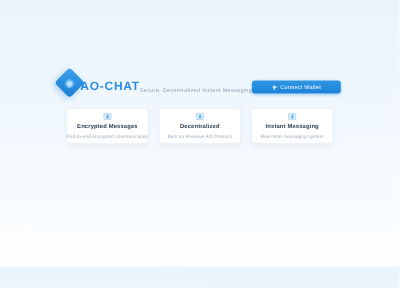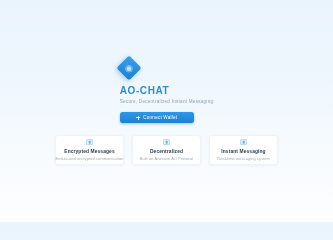--- a/index.html
+++ b/index.html
@@ -18,22 +18,22 @@
     position:absolute;
     left:0; right:0; top:0; bottom:0;
     display:flex;
     flex-direction:column;
     align-items:center;
   }
 
   .hero {
     margin-top:59px;
     display:flex;
-    flex-direction:column;
-    align-items:flex-start;
+    flex-direction:row;
+    align-items:flex-end;
   }
 
   .logo-badge {
     width:18px; height:18px;
     background:linear-gradient(145deg,#3da0ec 0%, #1a7fd4 100%);
     transform:rotate(45deg);
     border-radius:3px;
     display:flex;
     align-items:center;
     justify-content:center;

